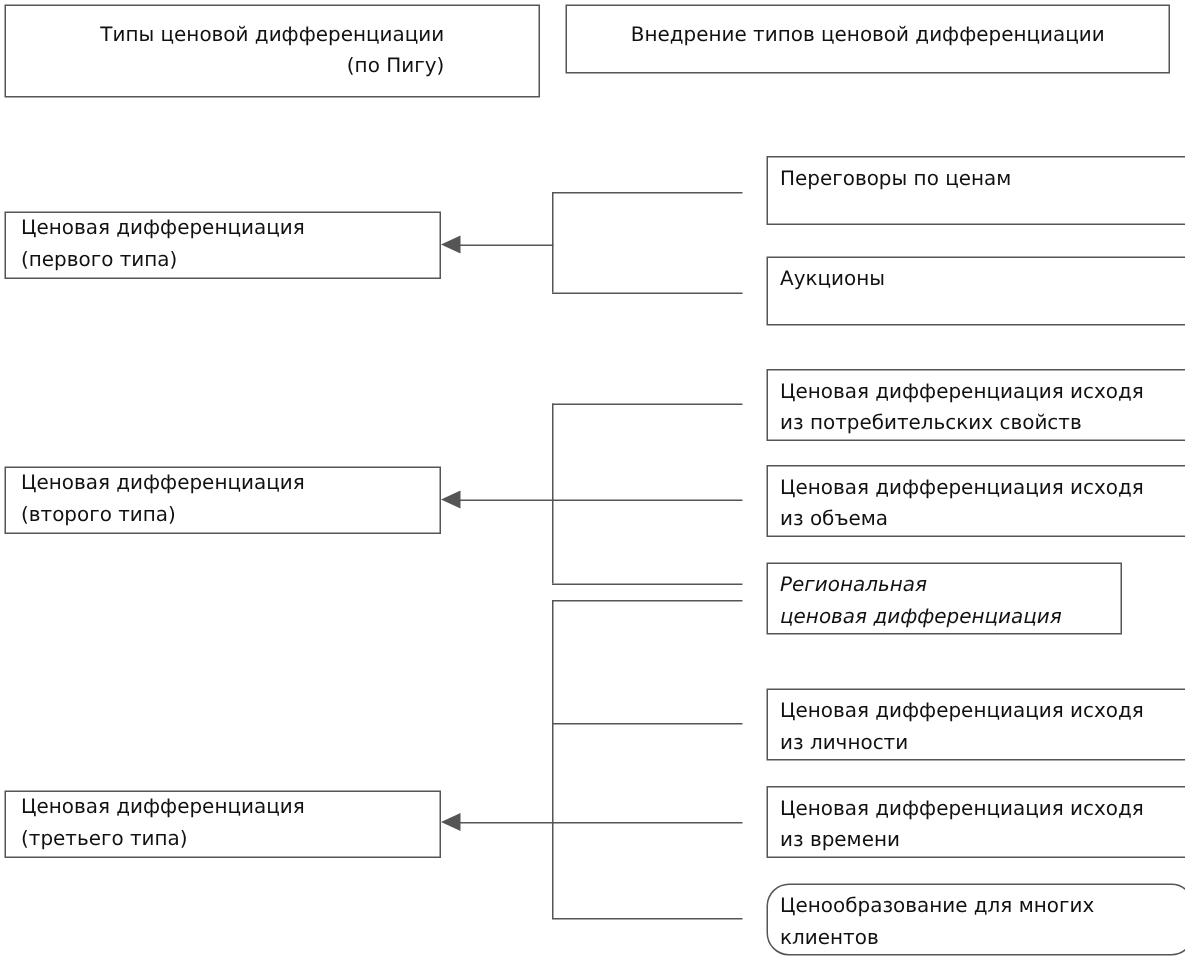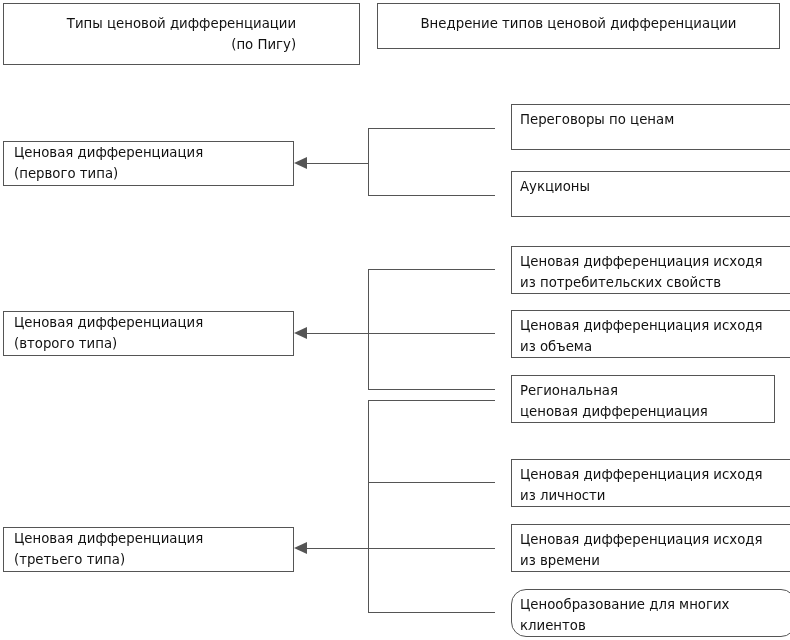--- a/index.html
+++ b/index.html
@@ -127,21 +127,21 @@
   <div class="box detail" style="left:494px; top:246px; width:285px; height:48px;">
     <span class="txt">Ценовая дифференциация исходя
 из потребительских свойств</span>
   </div>
 
   <div class="box detail" style="left:494px; top:310px; width:285px; height:48px;">
     <span class="txt">Ценовая дифференциация исходя
 из объема</span>
   </div>
 
-  <div class="box detail" style="left:494px; top:375px; width:264px; height:48px;">
+  <div class="box detail" style="left:494px; top:375px; width:237px; height:48px;font-style:italic;">
     <span class="txt">Региональная
 ценовая дифференциация</span>
   </div>
 
   <div class="box detail" style="left:494px; top:459px; width:285px; height:48px;">
     <span class="txt">Ценовая дифференциация исходя
 из личности</span>
   </div>
 
   <div class="box detail" style="left:494px; top:524px; width:285px; height:48px;">

